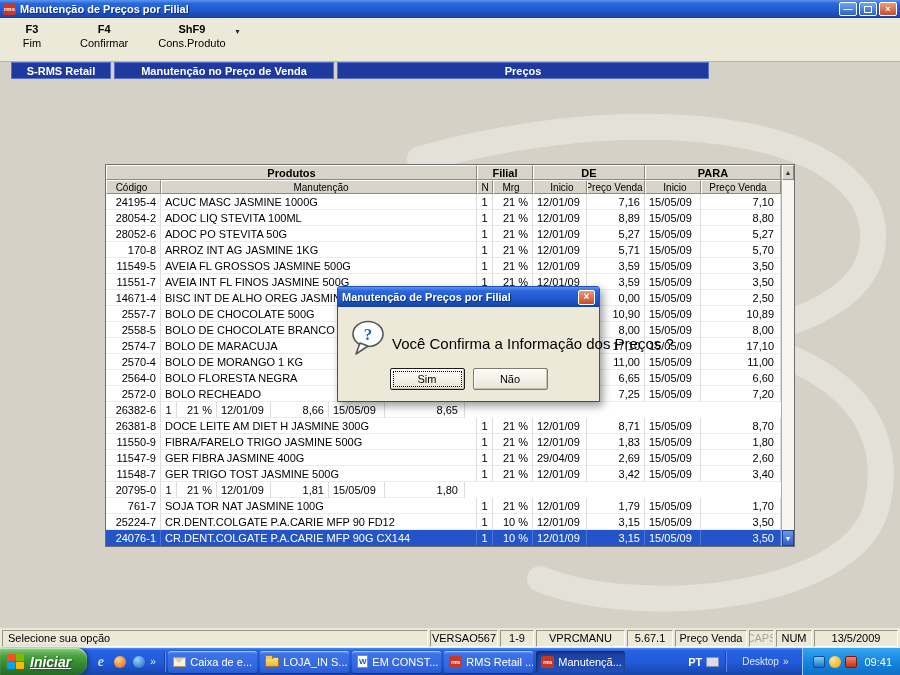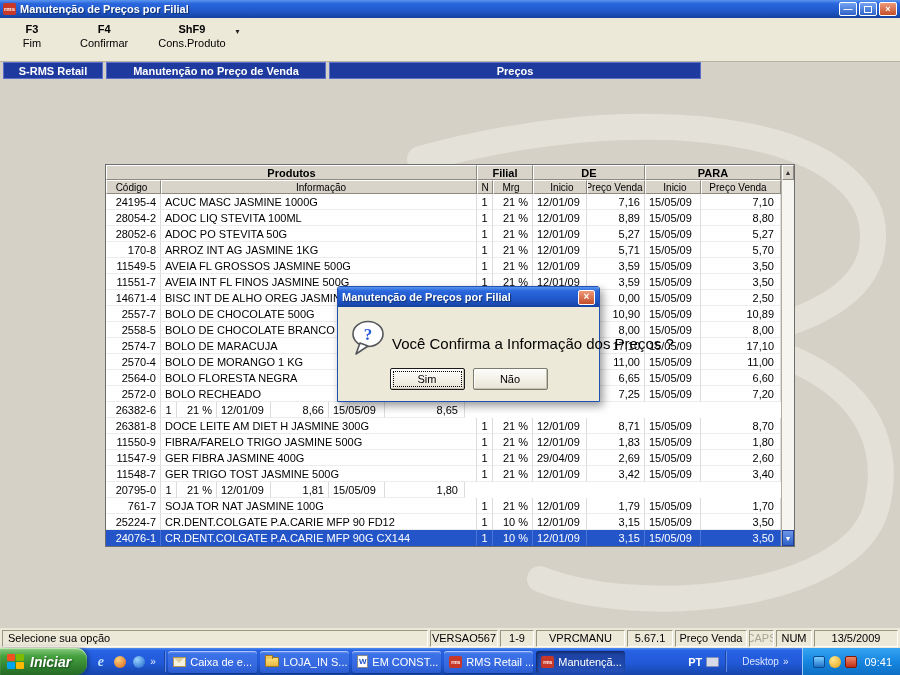--- a/index.html
+++ b/index.html
@@ -22,21 +22,21 @@
 
   
   .toolbar{position:absolute;left:0;top:18px;width:900px;height:44px;background:#ECE9D8;
     border-bottom:1px solid #B6B2A4;display:flex;align-items:flex-start;padding:5px 0 0 14px;gap:30px;z-index:5;}
   .tool{display:flex;flex-direction:column;align-items:center;min-width:36px;position:relative;}
   .tool .key{font-weight:bold;}
   .tool .lbl{margin-top:2px;}
   .dd-arrow{position:absolute;right:-14px;top:4px;font-size:8px;color:#222;}
 
   
-  .band{position:absolute;left:0;top:62px;width:900px;height:17px;display:flex;gap:3px;padding-left:3px;z-index:5;}
+  .band{position:absolute;left:0;top:62px;width:900px;height:17px;display:flex;gap:3px;padding-left:11px;z-index:5;}
   .band-seg{background:#1E3A9E;border:1px solid #5A6FC8;color:#fff;font-weight:bold;font-size:11px;
     display:flex;align-items:center;justify-content:center;height:17px;}
   .seg1{width:100px;}.seg2{width:372px;}.seg3{width:220px;}
 
   
   .watermark{position:absolute;left:0;top:79px;width:900px;height:549px;z-index:0;}
 
   
   .grid{position:absolute;left:105px;top:164px;width:690px;border:1px solid #6E6E6E;background:#fff;
     display:flex;z-index:2;}
@@ -98,21 +98,21 @@
   .f0{width:68px;}.f1{width:34px;}.f2{width:89px;}.f3{width:46px;}.f4{width:72px;}
   .f5{width:25px;color:#A8A496;}.f6{width:36px;}.f7{width:84px;}
 
   
   .taskbar{position:absolute;left:0;top:648px;width:900px;height:27px;
     background:linear-gradient(180deg,#4E8DF0 0%,#2763E4 9%,#2159D8 55%,#1645AA 100%);
     display:flex;align-items:center;z-index:50;}
   .start{height:27px;background:linear-gradient(180deg,#8CCB84 0%,#47A23F 30%,#2F7D2E 75%,#266B26 100%);
     border-radius:0 11px 11px 0;display:flex;align-items:center;gap:6px;padding:0 16px 0 7px;
     color:#fff;font-weight:bold;font-style:italic;font-size:14px;text-shadow:1px 1px 2px #184A18;
-    box-shadow:2px 0 4px rgba(0,0,0,.35), inset 0 1px 1px #C0ECB4;}
+    box-shadow:2px 0 4px rgba(0,0,0,.35), inset 0 1px 1px #C0ECB4;text-decoration:underline;}
   .flag{width:17px;height:15px;display:grid;grid-template-columns:1fr 1fr;grid-template-rows:1fr 1fr;gap:1px;}
   .flag i{border-radius:1px;}
   .flag .r{background:#F25022;}.flag .g{background:#7FBA00;}.flag .b{background:#00A4EF;}.flag .y{background:#FFB900;}
   .qlaunch{display:flex;align-items:center;gap:4px;padding:0 6px;}
   .ql-icon{width:15px;height:15px;display:flex;align-items:center;justify-content:center;}
   .ie-e{color:#BFE0FF;font-family:"Liberation Serif",serif;font-style:italic;font-weight:bold;font-size:14px;}
   .ball1{width:12px;height:12px;border-radius:50%;background:radial-gradient(circle at 35% 30%,#FFD27A,#D86018);}
   .ball2{width:12px;height:12px;border-radius:50%;background:radial-gradient(circle at 35% 30%,#9AD4FF,#1860C8);}
   .ql-chev{color:#E6EEFF;font-size:10px;}
   .vsep{width:1px;height:21px;background:#1A44A0;box-shadow:1px 0 0 #5E8AE8;margin:0 2px;}
@@ -196,21 +196,21 @@
   <div class="grid">
     <div class="grid-main">
       <div class="hrow grow1">
         <div class="gcell w-prod">Produtos</div>
         <div class="gcell w-fil">Filial</div>
         <div class="gcell w-de">DE</div>
         <div class="gcell w-para">PARA</div>
       </div>
       <div class="hrow grow2">
         <div class="gcell c-codigo" style="justify-content:center;">Código</div>
-        <div class="gcell c-desc" style="justify-content:center;">Informação</div>
+        <div class="gcell c-desc" style="justify-content:center;">Manutenção</div>
         <div class="gcell c-n">N</div>
         <div class="gcell c-mrg" style="justify-content:center;">Mrg</div>
         <div class="gcell c-dini" style="justify-content:center;">Inicio</div>
         <div class="gcell c-dpre" style="justify-content:center;">Preço Venda</div>
         <div class="gcell c-pini" style="justify-content:center;">Inicio</div>
         <div class="gcell c-ppre" style="justify-content:center;">Preço Venda</div>
       </div>
       <div class="tbody">
           <div class="trow">
             <div class="cell c-codigo">24195-4</div>

